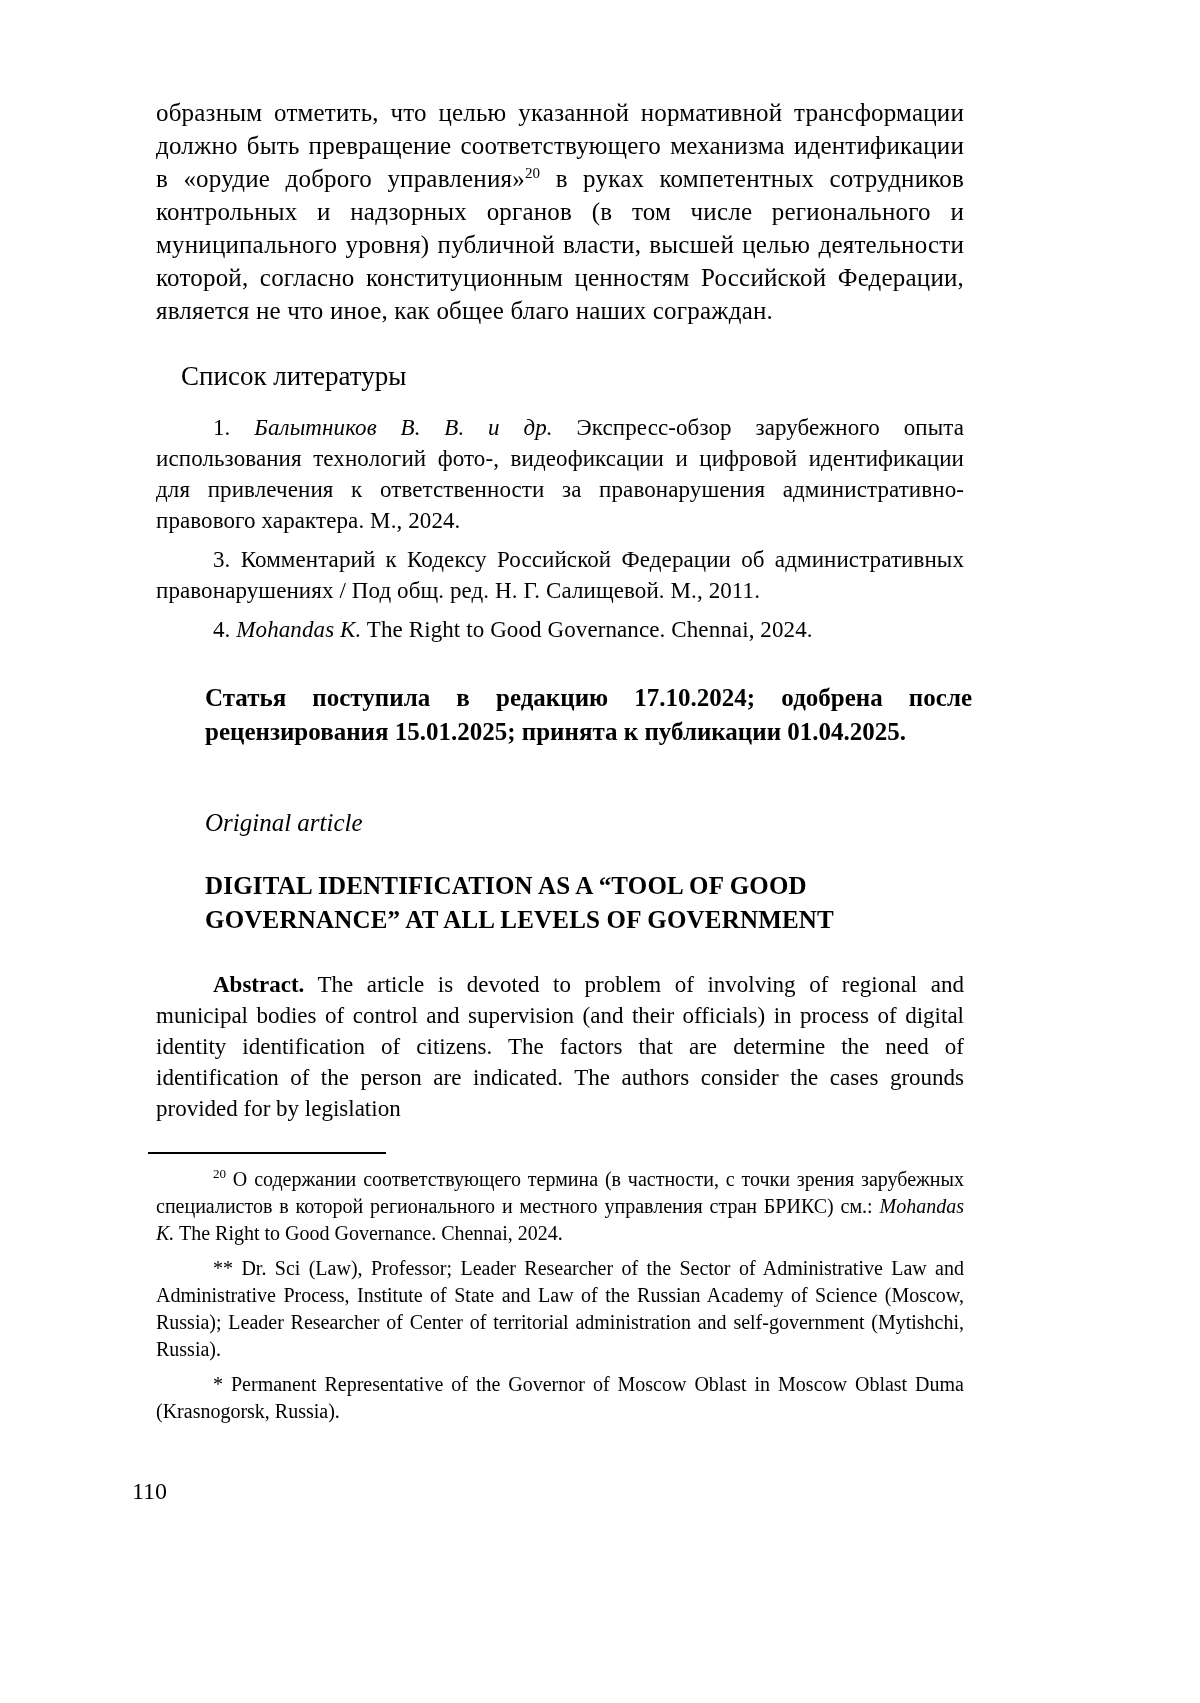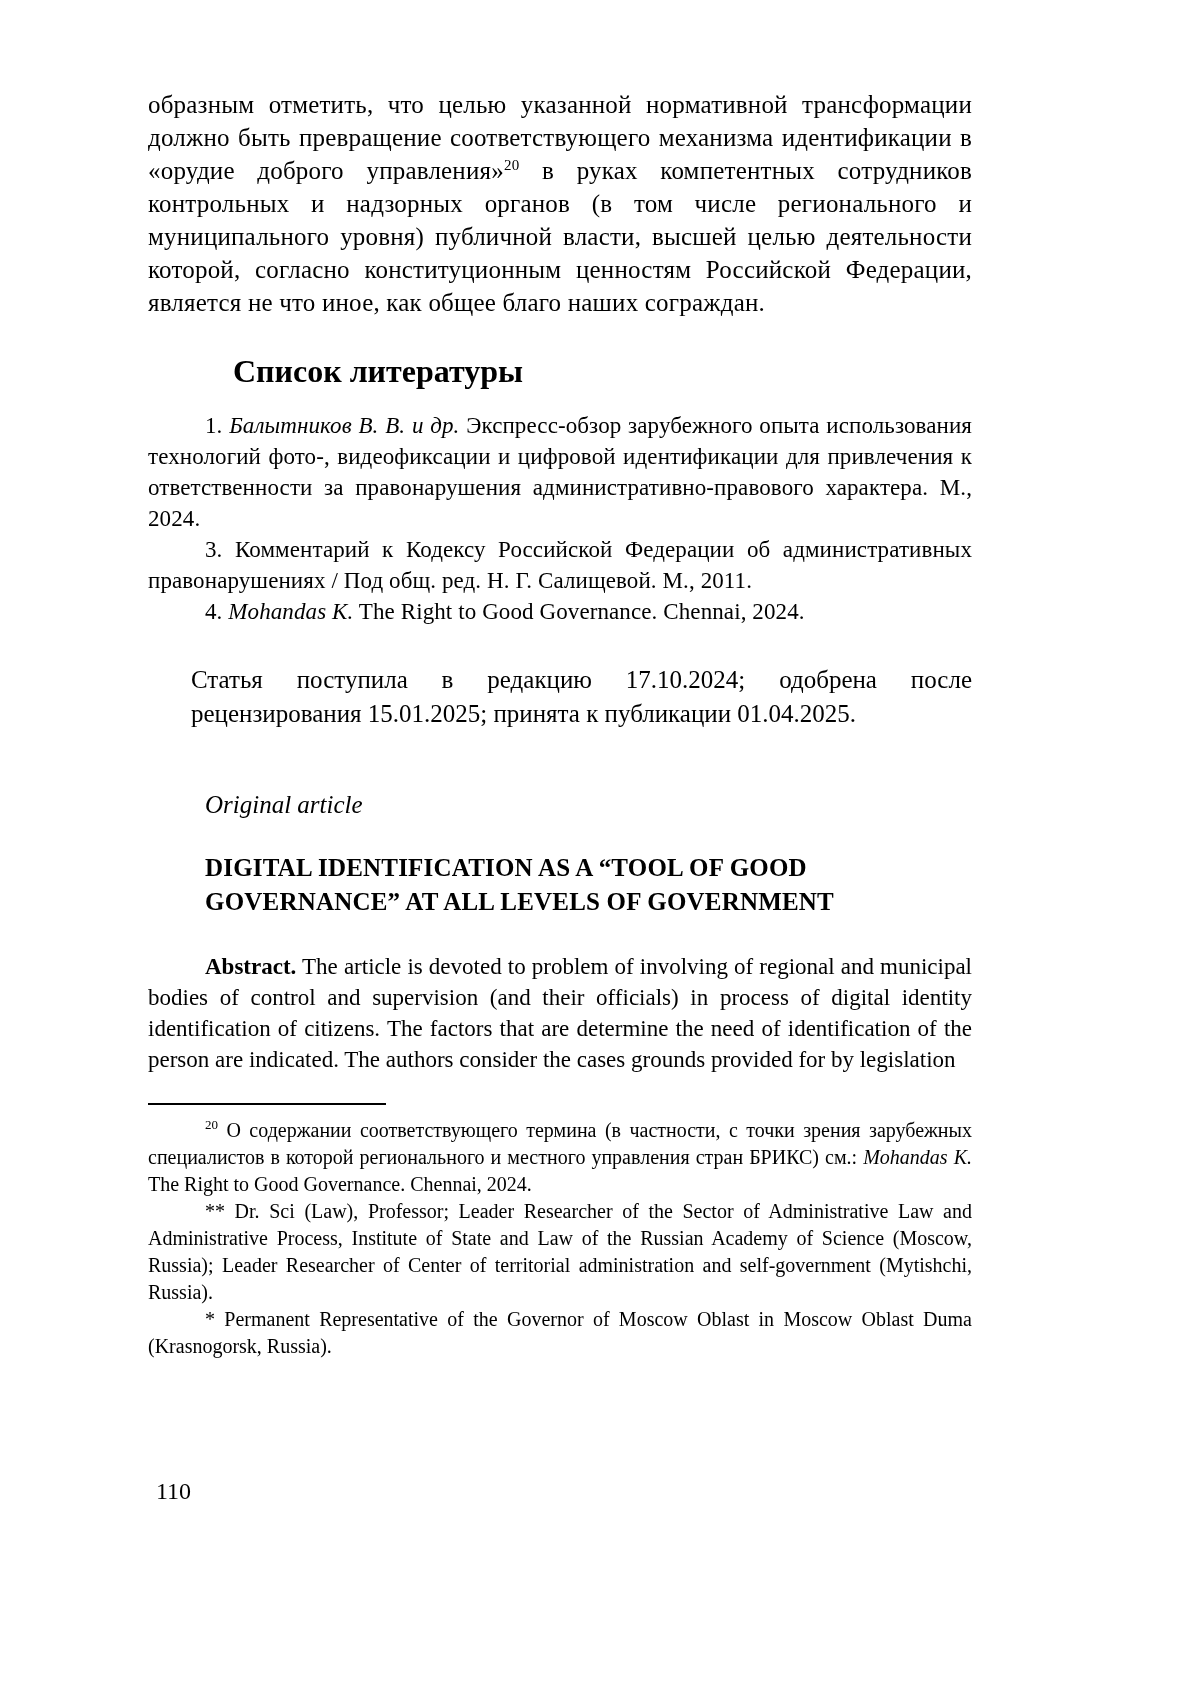--- a/index.html
+++ b/index.html
@@ -12,53 +12,54 @@
     width: 1200px;
     height: 1703px;
     margin: 0 auto;
     background: #ffffff;
     color: #000000;
     font-family: "Liberation Serif", "DejaVu Serif", serif;
     box-sizing: border-box;
     padding: 88px 228px 0 148px;
     overflow: hidden;
   }
-  p { margin: 0; }
+  p { margin: 8px; }
 
   .body-text {
     font-size: 25px;
     line-height: 33px;
     text-align: justify;
     letter-spacing: 0.2px;
   }
   sup.fn-ref {
     font-size: 15px;
     line-height: 0;
     vertical-align: super;
   }
 
   .refs-heading {
-    font-size: 32px;
-    font-weight: bold;
-    margin: 34px 0 20px 85px;
+    font-size: 27px;
+    font-weight: normal;
+    margin: 34px 0 20px 33px;
   }
 
   .ref-item {
     font-size: 23px;
     line-height: 31px;
     text-indent: 57px;
     text-align: justify;
     letter-spacing: 0.1px;
   }
 
   .submission {
-    margin: 36px 0 0 43px;
+    margin: 36px 0 0 57px;
     font-size: 25px;
     line-height: 34px;
     text-align: justify;
+    font-weight: bold;
   }
 
   .orig-article {
     font-style: italic;
     font-size: 25px;
     margin: 60px 0 0 57px;
   }
 
   .authors {
     font-weight: bold;
@@ -101,21 +102,21 @@
     text-align: justify;
   }
   .footnote sup {
     font-size: 13px;
     line-height: 0;
     vertical-align: super;
   }
 
   .page-number {
     position: absolute;
-    left: 156px;
+    left: 132px;
     top: 1478px;
     font-size: 24px;
   }
 </style>
 </head>
 <body>
 
 <div class="page">
 
   <p class="body-text"><span>образным отметить, что целью указанной нормативной трансформации должно быть превращение соответствующего механизма идентификации в «орудие доброго управления»</span><sup class="fn-ref">20</sup><span> в руках компетентных сотрудников контрольных и надзорных органов (в том числе регионального и муниципального уровня) публичной власти, высшей целью деятельности которой, согласно конституционным ценностям Российской Федерации, является не что иное, как общее благо наших сограждан.</span></p>

